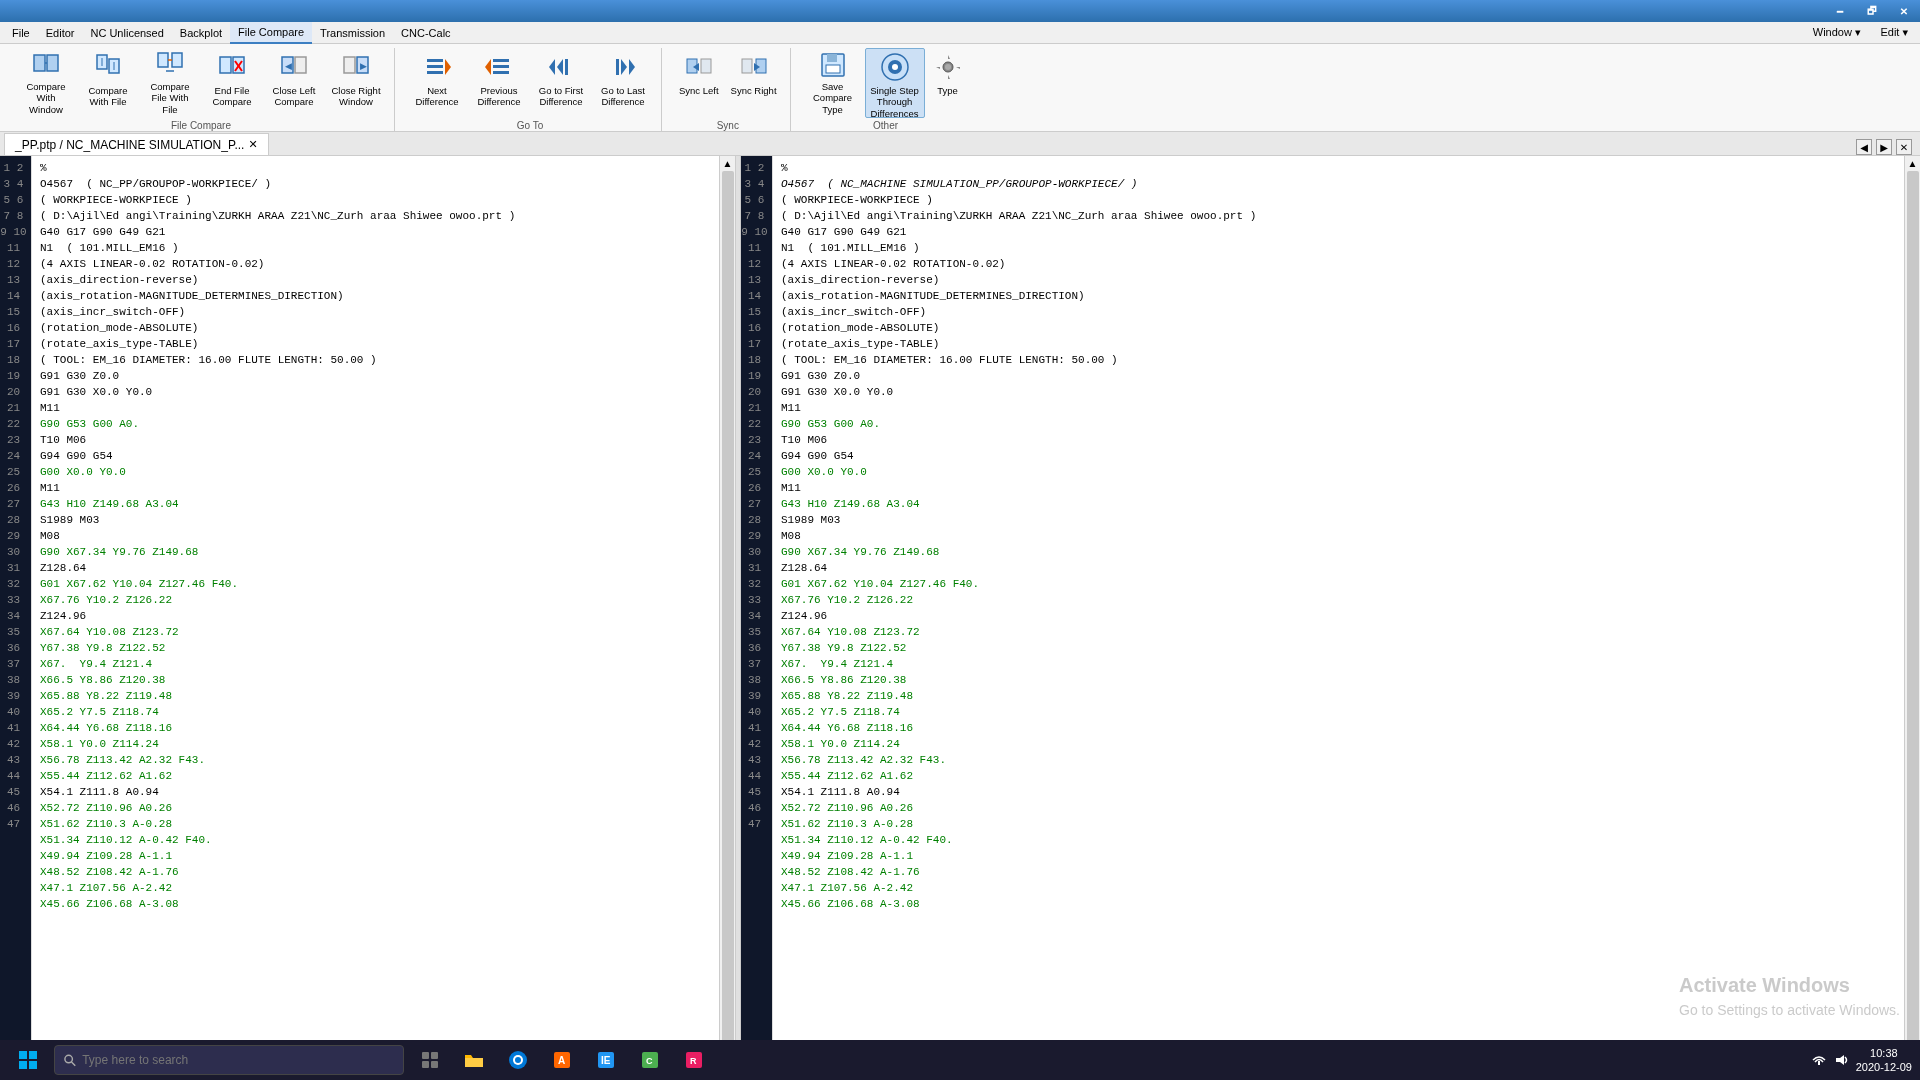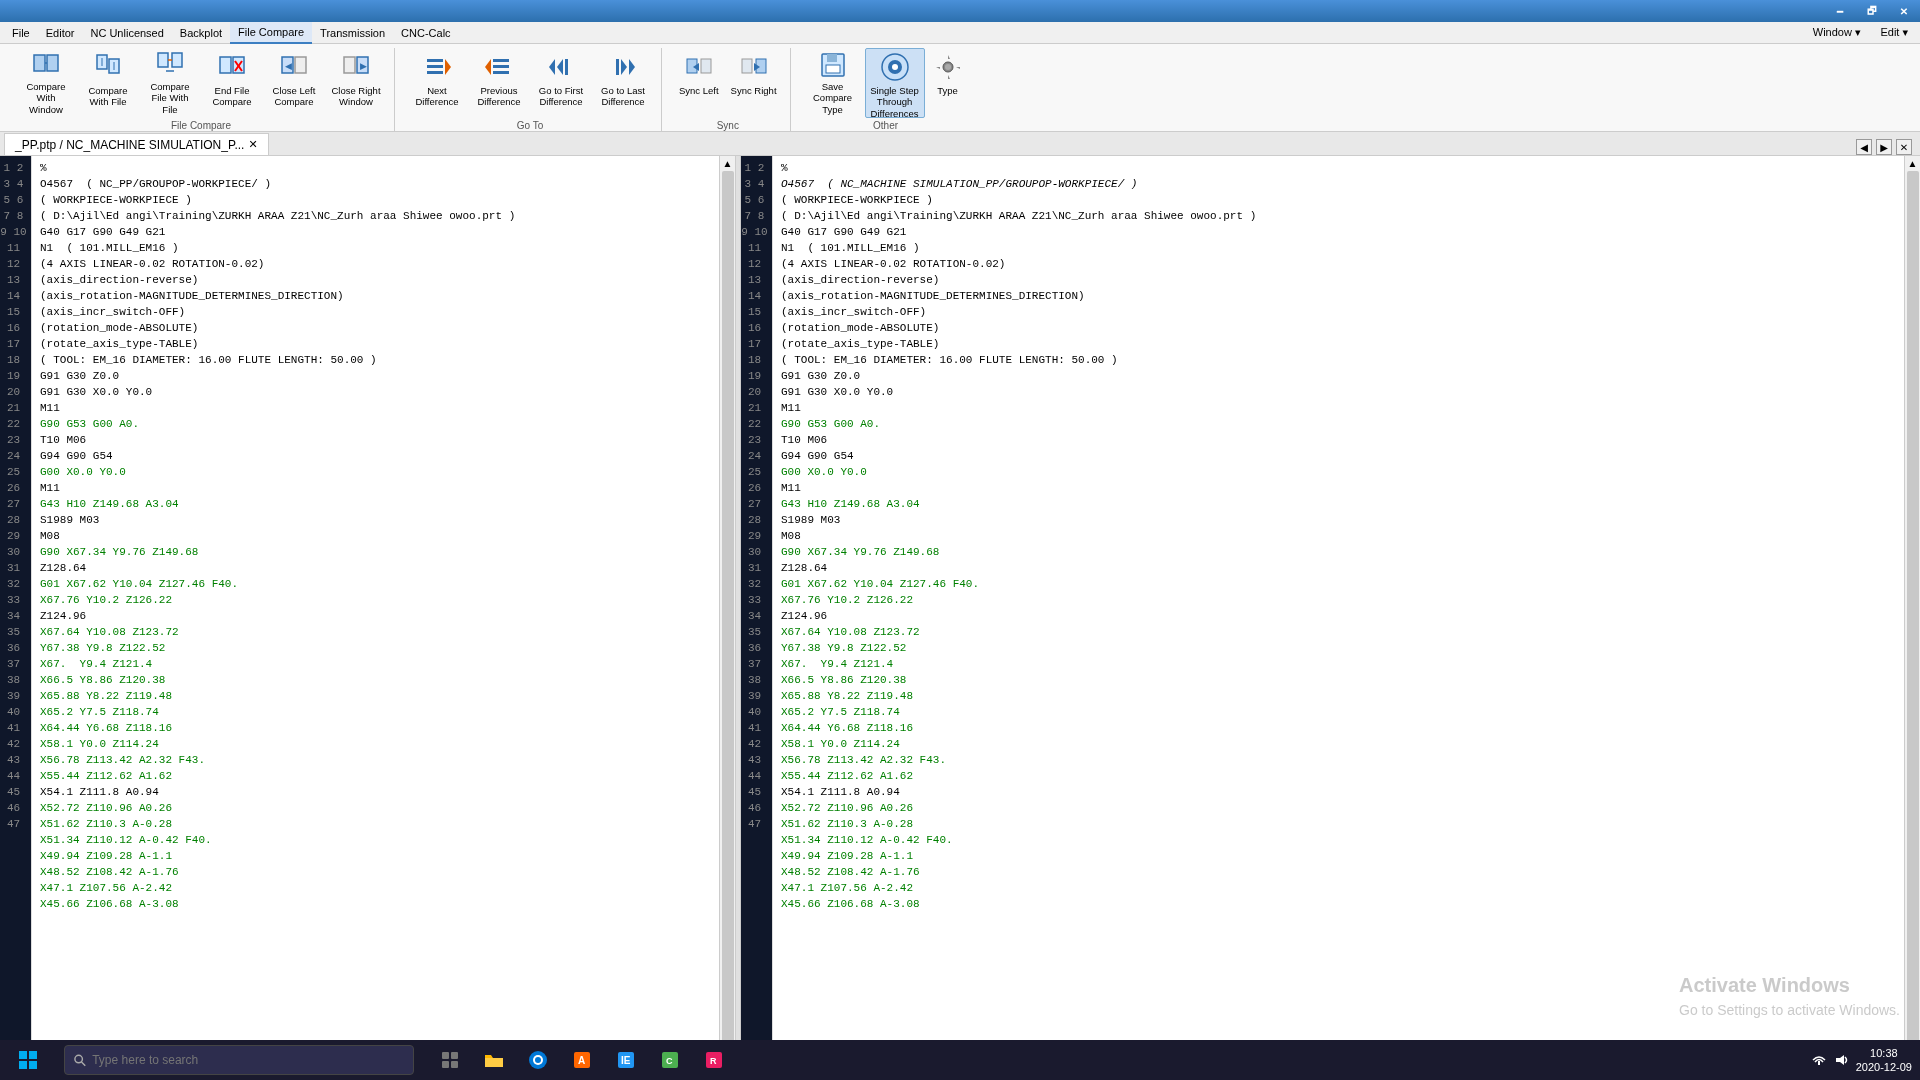--- a/index.html
+++ b/index.html
@@ -220,21 +220,21 @@
       gap: 20px;
     }
 
     
     #taskbar {
       height: 40px;
       background: #1a1a2e;
       display: flex;
       align-items: center;
       padding: 0 8px;
-      gap: 16px;
+      gap: 6px;
       position: fixed;
       bottom: 0;
       width: 1920px;
     }
     .taskbar-start {
       width: 40px;
       height: 36px;
       display: flex;
       align-items: center;
       justify-content: center;

